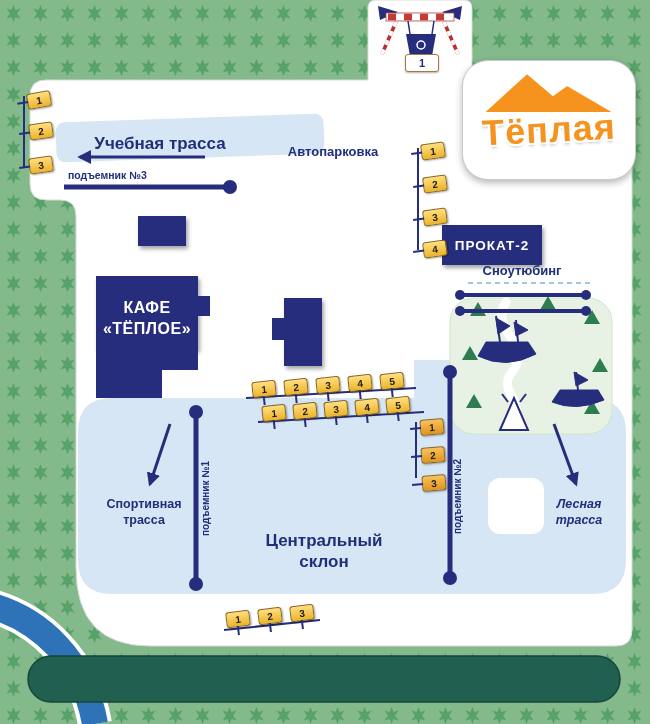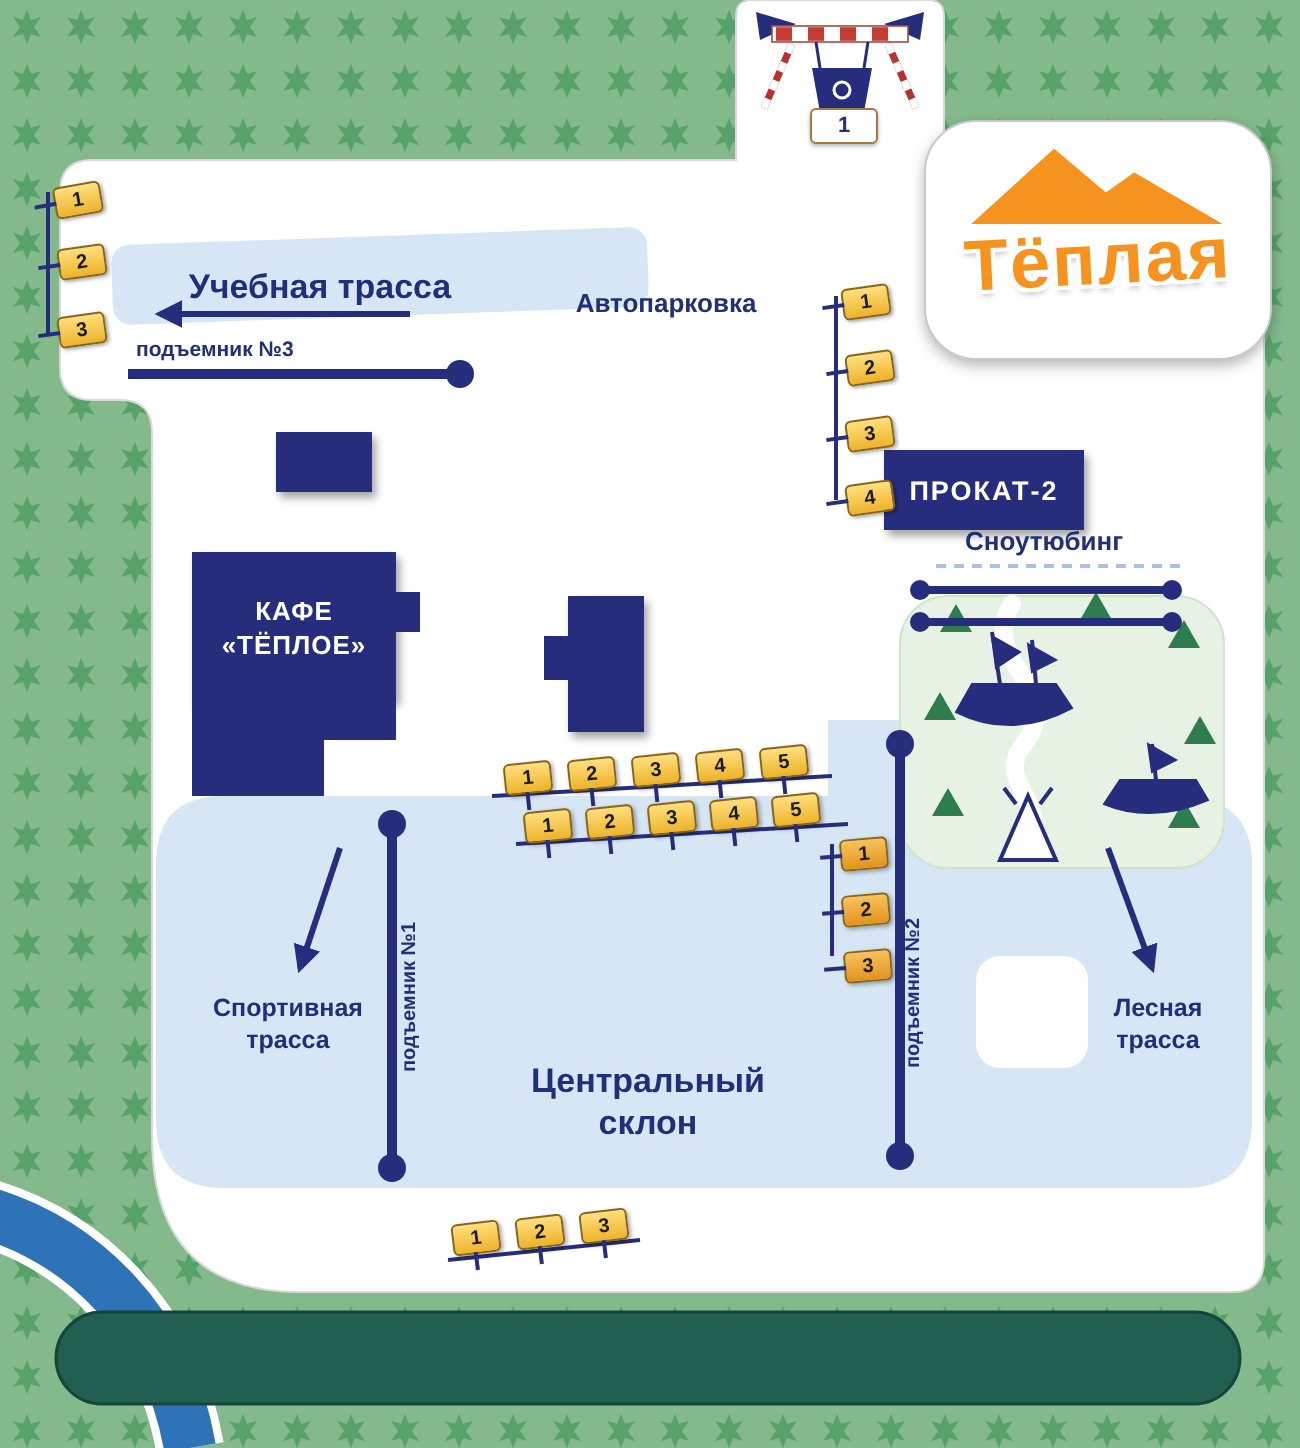--- a/index.html
+++ b/index.html
@@ -173,21 +173,21 @@
 
 
   <div class="bld bld-flex" style="left:442px;top:197px;width:100px;height:40px;margin-top:28px;">
     <span class="bld-text" style="font-size:13.5px;">ПРОКАТ-2</span>
   </div>
 
   <div class="bld" style="left:96px;top:276px;width:102px;height:74px;"></div>
   <div class="bld" style="left:96px;top:350px;width:66px;height:48px;box-shadow:none;"></div>
   <div class="bld" style="left:162px;top:350px;width:36px;height:20px;box-shadow:none;"></div>
   <div class="bld" style="left:198px;top:296px;width:12px;height:20px;box-shadow:none;"></div>
-  <div class="bld-label" style="left:96px;top:298px;width:102px;font-size:13px;">
+  <div class="bld-label" style="left:96px;top:298px;width:102px;font-size:16px;">
     <span>КАФЕ</span>
     <span>«ТЁПЛОЕ»</span>
   </div>
 
   <div class="bld" style="left:284px;top:298px;width:38px;height:68px;"></div>
   <div class="bld" style="left:272px;top:318px;width:14px;height:22px;box-shadow:none;"></div>
 
   <div class="lbl" style="left:85px;top:133px;width:150px;font-size:17px;">Учебная трасса</div>
 
   <div class="lbl lbl-sm" style="left:68px;top:169px;width:110px;text-align:left;">подъемник №3</div>
@@ -196,21 +196,21 @@
 
   <div class="lbl" style="left:462px;top:263px;width:120px;font-size:13px;">Сноутюбинг</div>
 
   <div class="lbl" style="left:94px;top:497px;width:100px;font-size:12.5px;">
     <span style="display:block;">Спортивная</span>
     <span style="display:block;">трасса</span>
   </div>
 
   <div class="lbl" style="left:254px;top:530px;width:140px;font-size:17px;">Центральный склон</div>
 
-  <div class="lbl" style="left:534px;top:497px;width:90px;font-size:12.5px;">
+  <div class="lbl" style="left:534px;top:497px;width:90px;font-size:12.5px;font-style:italic;">
     <span style="display:block;">Лесная</span>
     <span style="display:block;">трасса</span>
   </div>
 
   <div class="vlabel" style="left:146px;top:492px;">подъемник №1</div>
   <div class="vlabel" style="left:398px;top:490px;">подъемник №2</div>
 
   <div class="entrance-box">
     <span>1</span>
   </div>

